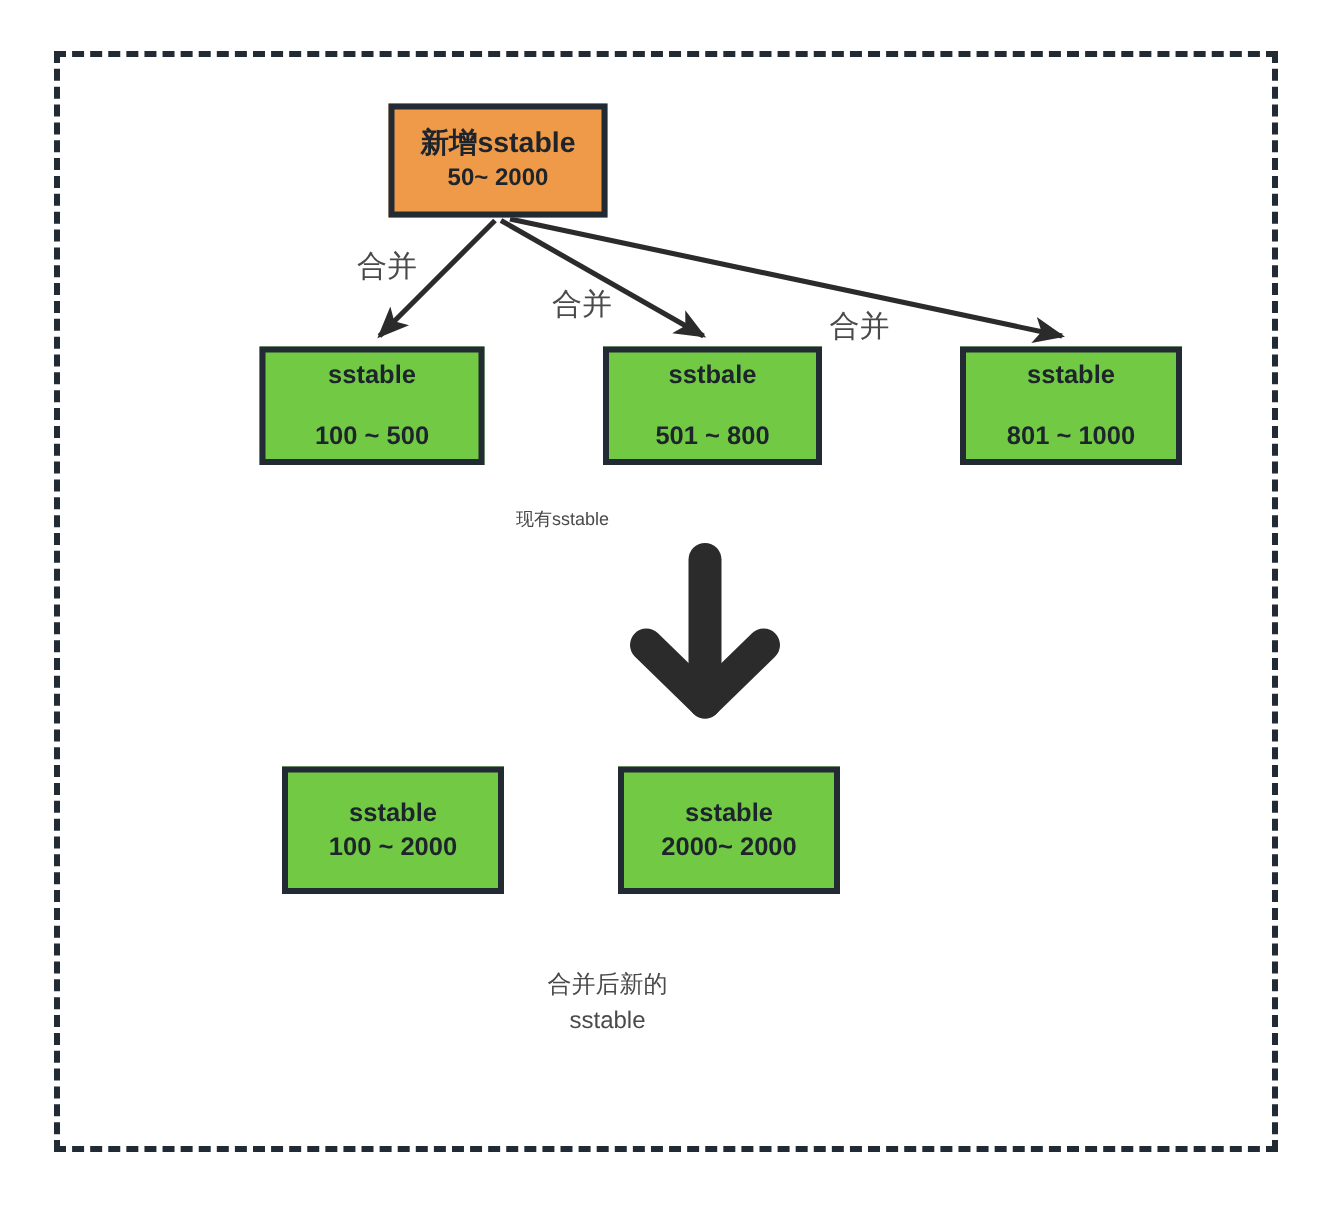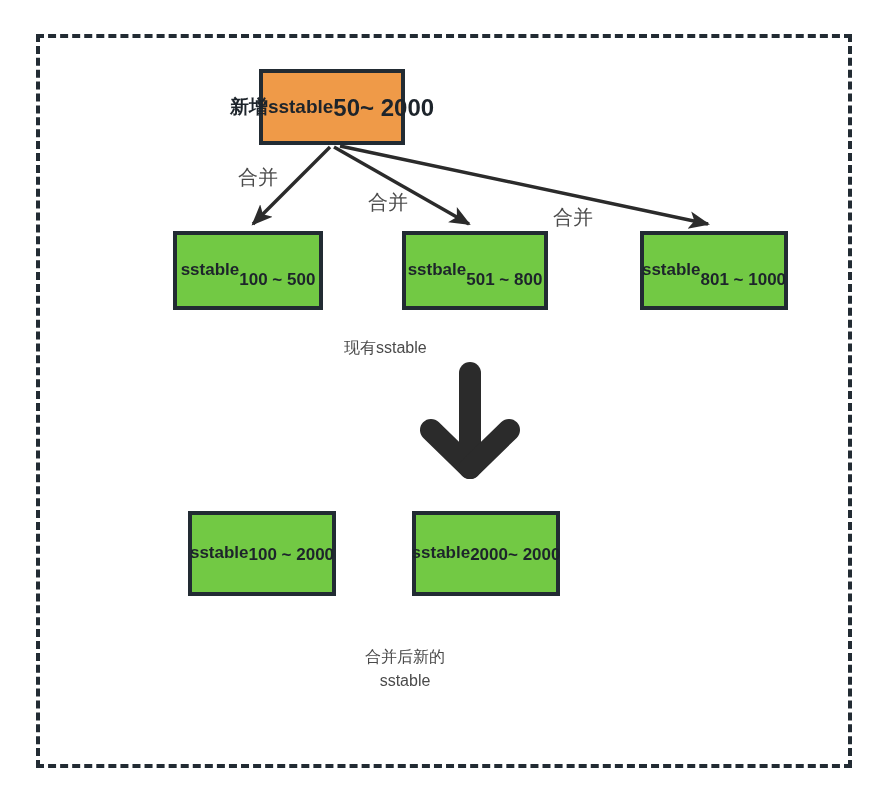--- a/index.html
+++ b/index.html
@@ -37,21 +37,21 @@
     width: 888px;
     height: 805px;
     pointer-events: none;
   }
   
   .node {
     position: absolute;
     box-sizing: border-box;
     border: 4px solid #222b33;
     display: flex;
-    flex-direction: row;
+    flex-direction: column;
     align-items: center;
     justify-content: center;
     text-align: center;
     line-height: 1.18;
     font-weight: bold;
     color: #1d242b;
   }
   .node.orange {
     background: #ef9a48;
   }
@@ -69,21 +69,21 @@
     top: 69px;
     width: 146px;
     height: 76px;
     font-size: 19px;
   }
   #node-new-sstable .line1 {
     font-size: 19px;
     letter-spacing: 0px;
   }
   #node-new-sstable .line2 {
-    font-size: 24px;
+    font-size: 16px;
     margin-top: 2px;
   }
   
   .node.row-existing {
     top: 231px;
     height: 79px;
     font-size: 17px;
   }
   .node.row-existing .line2 {
     margin-top: 20px;
@@ -114,21 +114,21 @@
     color: #4a4a4a;
     font-size: 20px;
     white-space: nowrap;
   }
   #edge-label-1 { left: 238px; top: 164px; }
   #edge-label-2 { left: 368px; top: 189px; }
   #edge-label-3 { left: 553px; top: 204px; }
   #caption-existing {
     left: 344px;
     top: 338px;
-    font-size: 16px;
+    font-size: 12px;
   }
   #caption-merged {
     left: 340px;
     top: 645px;
     text-align: center;
     line-height: 1.5;
     width: 130px;
   }
   #caption-merged .cap-line {
     display: block;

